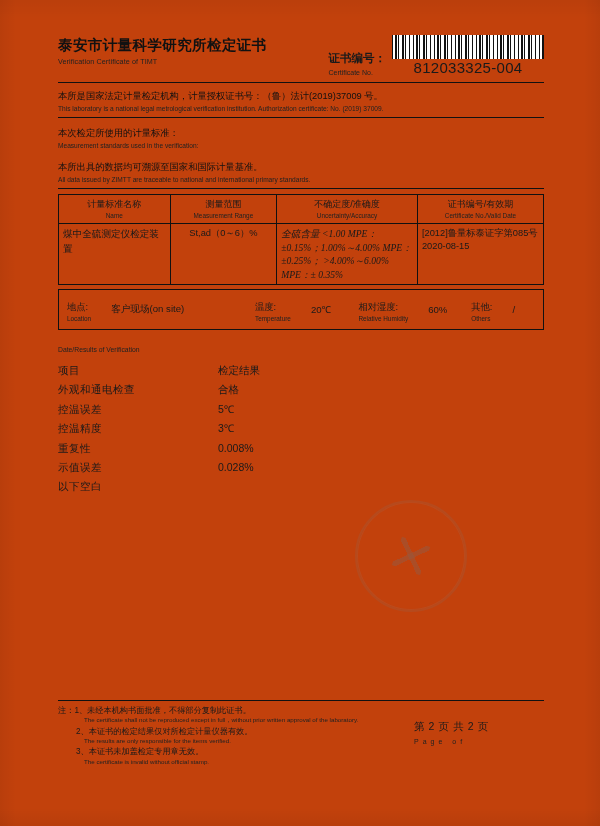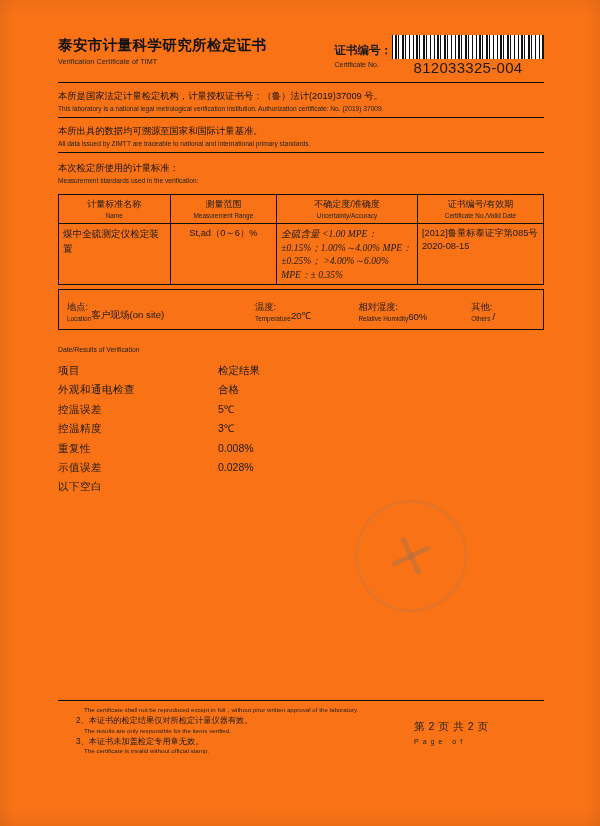--- a/index.html
+++ b/index.html
@@ -13,21 +13,21 @@
     font-family: "Liberation Sans", sans-serif;
     color: #1a1a1a;
     position: relative;
     overflow: hidden;
   }
   .page {
     position: absolute;
     left: 0; top: 0;
     width: 600px;
     height: 826px;
-    background: #f97316;
+    background: #c2410c;
   }
   
   .page:before {
     content: "";
     position: absolute;
     left: 0; top: 0; right: 0; bottom: 0;
     background:
       linear-gradient(90deg, rgba(0,0,0,0.05) 0px, rgba(0,0,0,0) 16px),
       linear-gradient(270deg, rgba(0,0,0,0.05) 0px, rgba(0,0,0,0) 16px),
       linear-gradient(180deg, rgba(0,0,0,0.04) 0px, rgba(0,0,0,0) 18px),
@@ -59,21 +59,22 @@
     white-space: nowrap;
   }
   .hdr-title-en {
     font-size: 7.2px;
     color: #222;
     margin-top: 2px;
     letter-spacing: 0.1px;
   }
   .hdr-right {
     display: flex;
-    align-items: center;
+    align-items: flex-end;
+    gap: 6px;
     padding-top: 1px;
   }
   .certno-label-cn {
     font-size: 11.5px;
     font-weight: bold;
     white-space: nowrap;
   }
   .certno-label-en {
     font-size: 7px;
     color: #222;
@@ -160,22 +161,22 @@
   }
   .env-head .stmt-cn { font-size: 9.3px; }
   .env-box {
     margin-top: 4px;
     border: 1px solid #111;
     display: flex;
     padding: 6px 6px 7px 8px;
   }
   .env-cell {
     display: flex;
-    align-items: flex-end;
-    gap: 0;
+    align-items: center;
+    gap: 20px;
   }
   .env-cell.c1 { width: 40%; }
   .env-cell.c2 { width: 22%; }
   .env-cell.c3 { width: 24%; }
   .env-cell.c4 { width: 14%; }
   .env-lab-cn { font-size: 9.3px; white-space: nowrap; }
   .env-lab-en { font-size: 6.4px; color: #222; display: block; margin-top: 1px;}
   .env-val { font-size: 9.6px; }
   .env-labelgroup { display: inline-block; }
 
@@ -282,28 +283,28 @@
           <div class="barcode-num">812033325-004</div>
         </div>
       </div>
     </div>
 
     <div class="stmt">
       <div class="stmt-cn">本所是国家法定计量检定机构，计量授权证书号：（鲁）法计(2019)37009 号。</div>
       <div class="stmt-en">This laboratory is a national legal metrological verification institution. Authorization certificate: No. (2019) 37009.</div>
     </div>
 
+    <div class="stmt noborder stmt-lead">
+      <div class="stmt-cn">本次检定所使用的计量标准：</div>
+      <div class="stmt-en">Measurement standards used in the verification:</div>
+    </div>
+
     <div class="stmt">
       <div class="stmt-cn">本所出具的数据均可溯源至国家和国际计量基准。</div>
       <div class="stmt-en">All data issued by ZIMTT are traceable to national and international primary standards.</div>
-    </div>
-
-    <div class="stmt noborder stmt-lead">
-      <div class="stmt-cn">本次检定所使用的计量标准：</div>
-      <div class="stmt-en">Measurement standards used in the verification:</div>
     </div>
 
     <table class="std">
       <colgroup>
         <col style="width:23%">
         <col style="width:22%">
         <col style="width:29%">
         <col style="width:26%">
       </colgroup>
       <thead>
@@ -410,20 +411,23 @@
 
   </div>
 
   <div class="seal">
     <div class="seal-text"></div>
   </div>
 
   <div class="footer">
     <div class="notes">
       <div class="note-row">
+        <div class="note-cn">
+          <span>注：</span><span>1、未经本机构书面批准，不得部分复制此证书。</span>
+        </div>
         <div class="note-en">The certificate shall not be reproduced except in full，without prior written approval of the laboratory.</div>
       </div>
       <div class="note-row">
         <div class="note-cn" style="margin-left:18px">2、本证书的检定结果仅对所检定计量仪器有效。</div>
         <div class="note-en">The results are only responsible for the items verified.</div>
       </div>
       <div class="note-row">
         <div class="note-cn" style="margin-left:18px">3、本证书未加盖检定专用章无效。</div>
         <div class="note-en">The certificate is invalid without official stamp.</div>
       </div>

